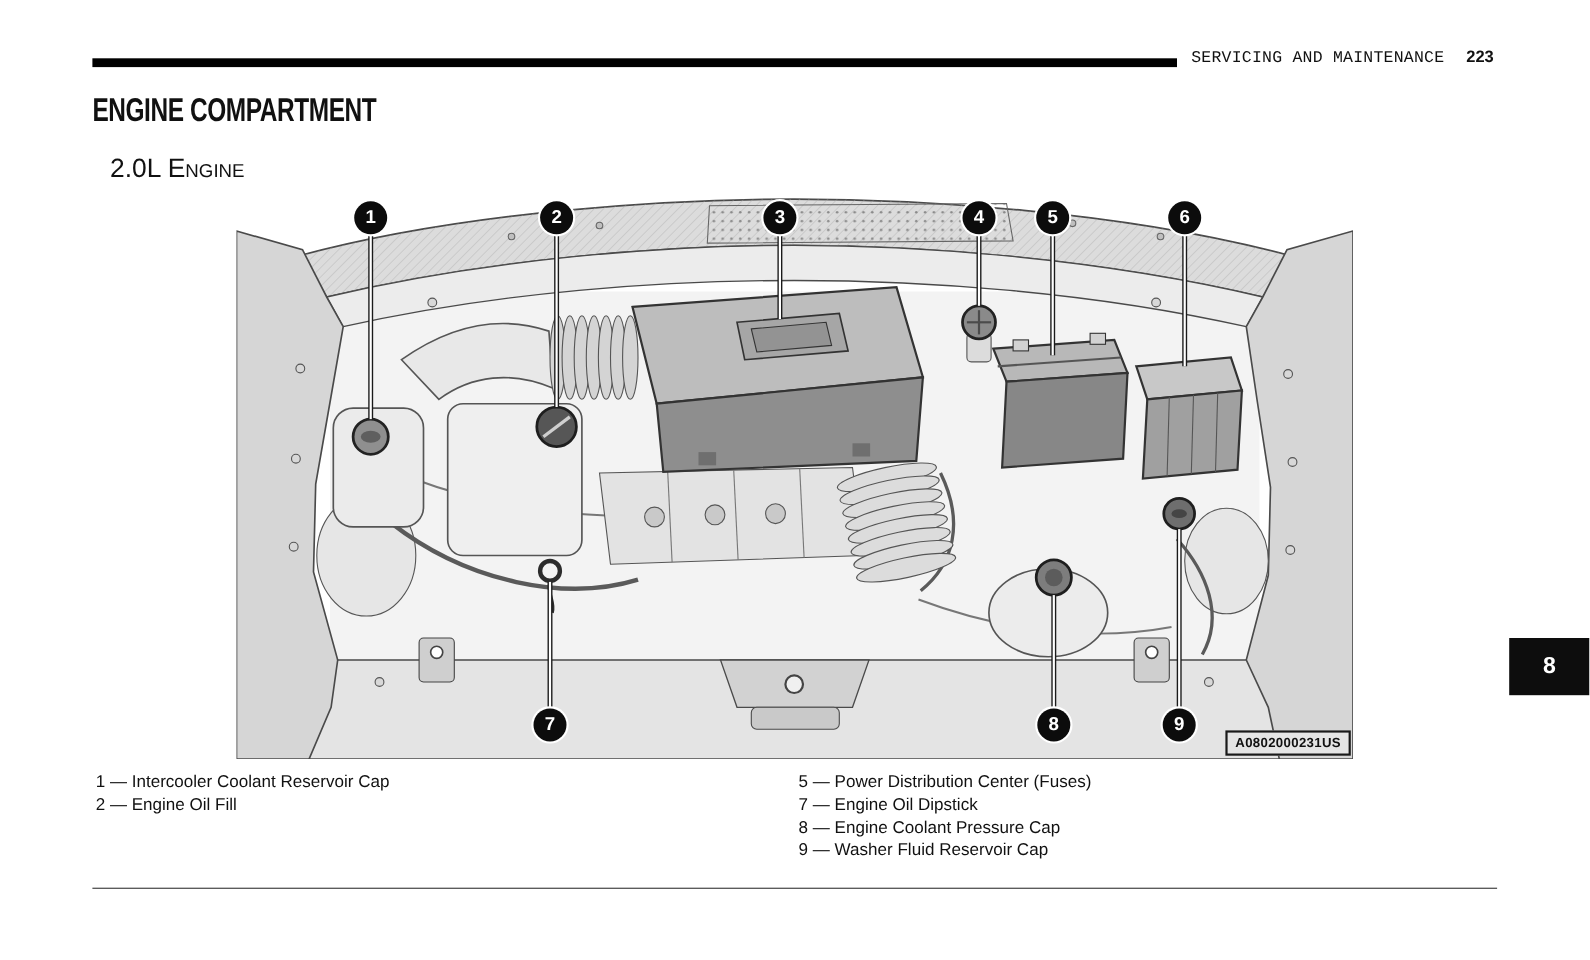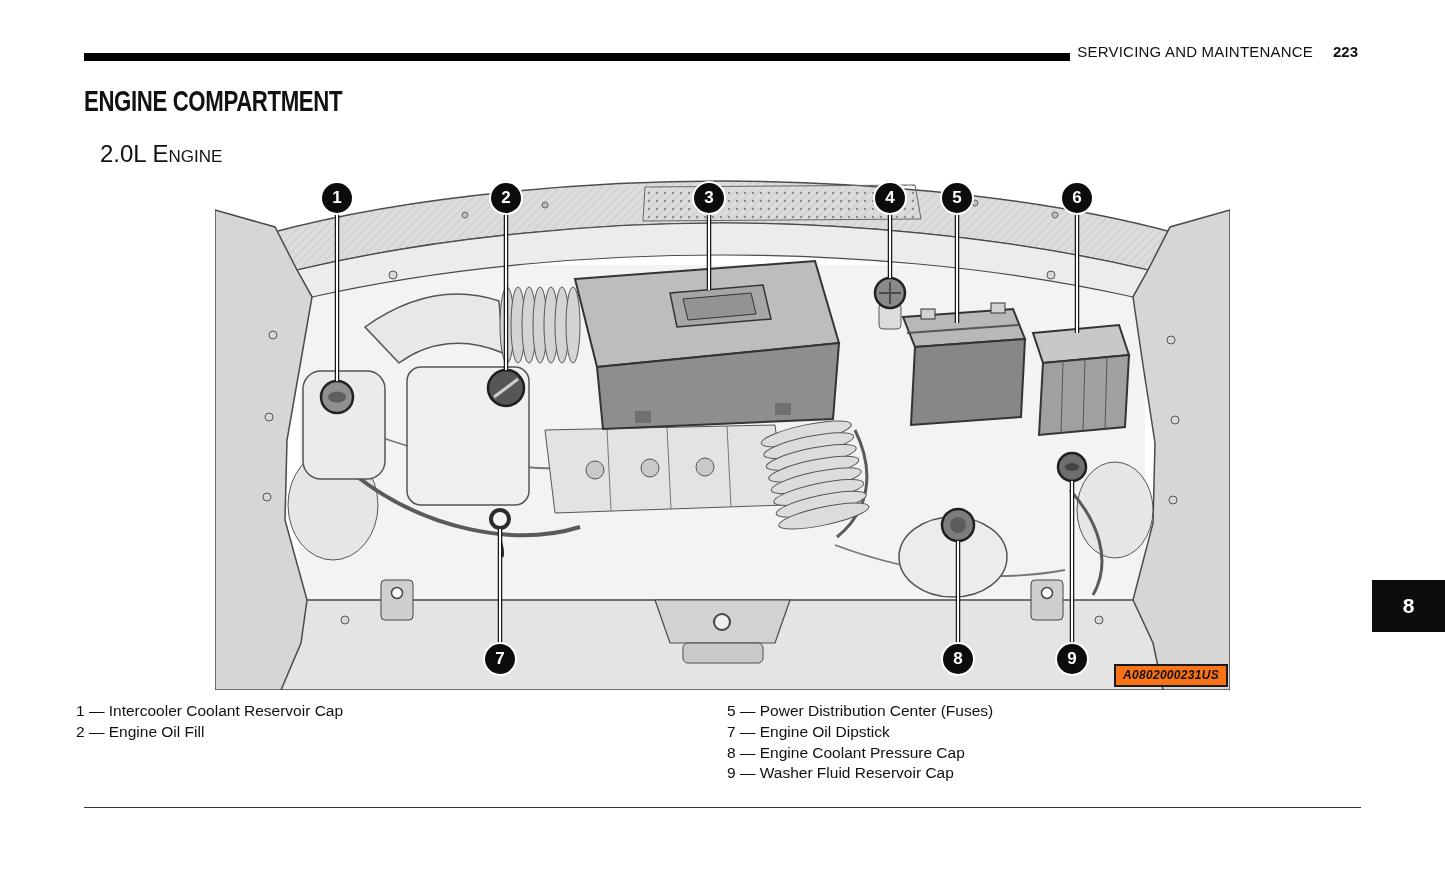--- a/index.html
+++ b/index.html
@@ -13,21 +13,21 @@
   }
   
   .header-rule {
     position: absolute; left: 84px; top: 53px;
     width: 986px; height: 8px; background: #000;
   }
   .header-text {
     position: absolute; top: 43px; right: 87px;
     font-size: 15px; white-space: nowrap;
   }
-  .header-section { letter-spacing: 0.2px; }
+  .header-section { letter-spacing: 0.2px; font-family: Liberation Mono, monospace; }
   .header-page { font-weight: bold; margin-left: 20px; }
   
   .page-title {
     position: absolute; left: 84px; top: 84px;
     font-size: 30px; font-weight: bold;
     letter-spacing: -0.5px;
     transform: scaleX(0.74); transform-origin: left center;
     white-space: nowrap;
   }
   .engine-subtitle {
@@ -47,30 +47,29 @@
     width: 30px; height: 30px;
     background: #0c0c0c; color: #fff;
     border-radius: 50%;
     font-size: 17px; font-weight: bold;
     line-height: 30px; text-align: center;
     box-shadow: 0 0 0 2px #ffffff;
   }
   .watermark {
     position: absolute; right: 2px; bottom: 3px;
     border: 2px solid #1a1a1a;
-    background: #f97316;
+    background: #e5e5e5;
     padding: 2px 7px 3px 7px;
     font-size: 12px; font-weight: bold;
     letter-spacing: 0.3px;
-    font-style: italic;
   }
   
   .legend {
-    position: absolute; left: 76px; top: 701px;
-    width: 1270px; display: flex; gap: 12px;
+    position: absolute; left: 87px; top: 701px;
+    width: 1270px; display: flex;
   }
   .legend ul { list-style: none; }
   .legend-left { width: 639px; }
   .legend li {
     font-size: 15.5px; line-height: 20.8px;
     white-space: nowrap;
   }
   .bottom-rule {
     position: absolute; left: 84px; top: 807px;
     width: 1277px; height: 1px; background: #333;

